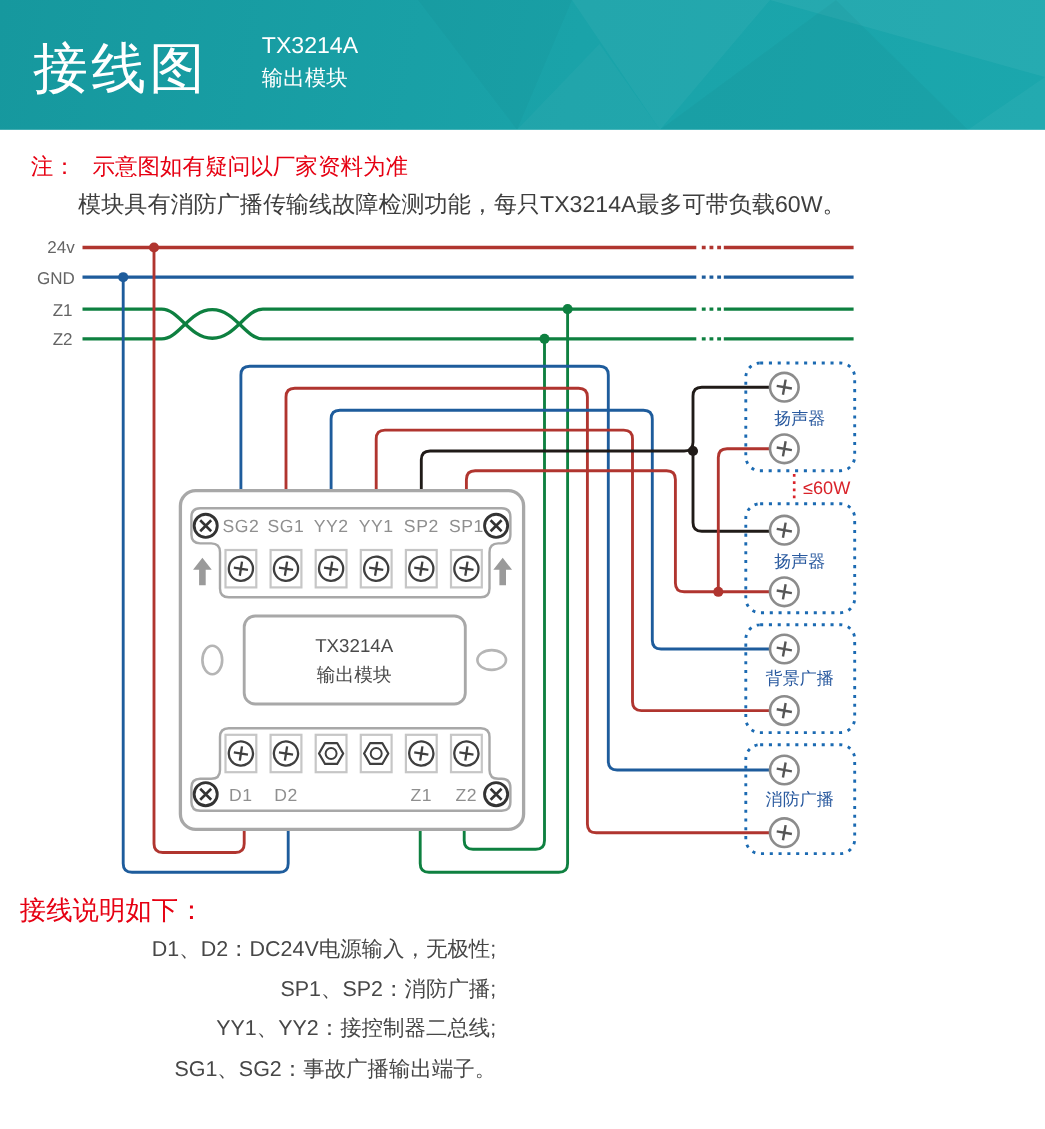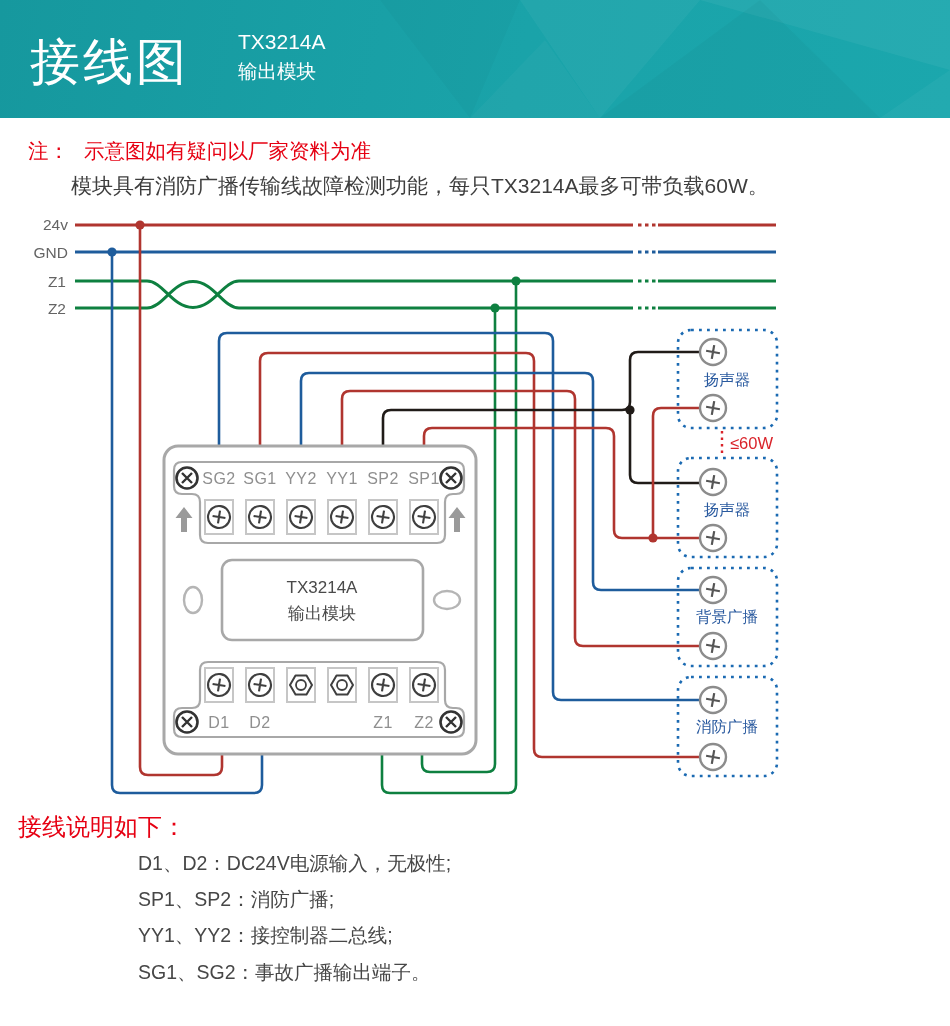--- a/index.html
+++ b/index.html
@@ -18,21 +18,21 @@
   .header .sub .name{font-size:19.5px;line-height:22px;margin-top:6px;}
   
   .note1{position:absolute;left:28px;top:137px;font-size:20.5px;color:#e60012;
     font-weight:500;z-index:3;white-space:nowrap;}
   .note1 .warn{margin-left:15px;}
   .note2{position:absolute;left:43px;top:172px;font-size:21px;color:#3e3e3e;
     z-index:3;white-space:nowrap;margin-left:28px;}
   
   .legend-heading{position:absolute;left:18px;top:811px;font-size:24px;color:#e60012;z-index:3;}
   .legend-items{position:absolute;left:138px;top:845px;font-size:19.5px;color:#474747;
-    line-height:36.2px;z-index:3;}
+    line-height:36.2px;z-index:3;text-align:right;}
   
   svg.diagram{position:absolute;left:0;top:0;z-index:1;}
   svg text{font-family:"Liberation Sans","DejaVu Sans",sans-serif;}
   .bus-label{font-size:15.5px;fill:#646464;}
   .term-label{font-size:16px;fill:#8f8f8f;letter-spacing:.5px;}
   .mod-title{font-size:17px;fill:#4a4a4a;}
   .dev-label{font-size:15.5px;fill:#2a5a9f;}
   .limit-label{font-size:16.5px;fill:#d9232a;}
   .wire{fill:none;stroke-width:2.6px;stroke-linecap:butt;}
   .bus{fill:none;stroke-width:3px;stroke-linecap:butt;}

